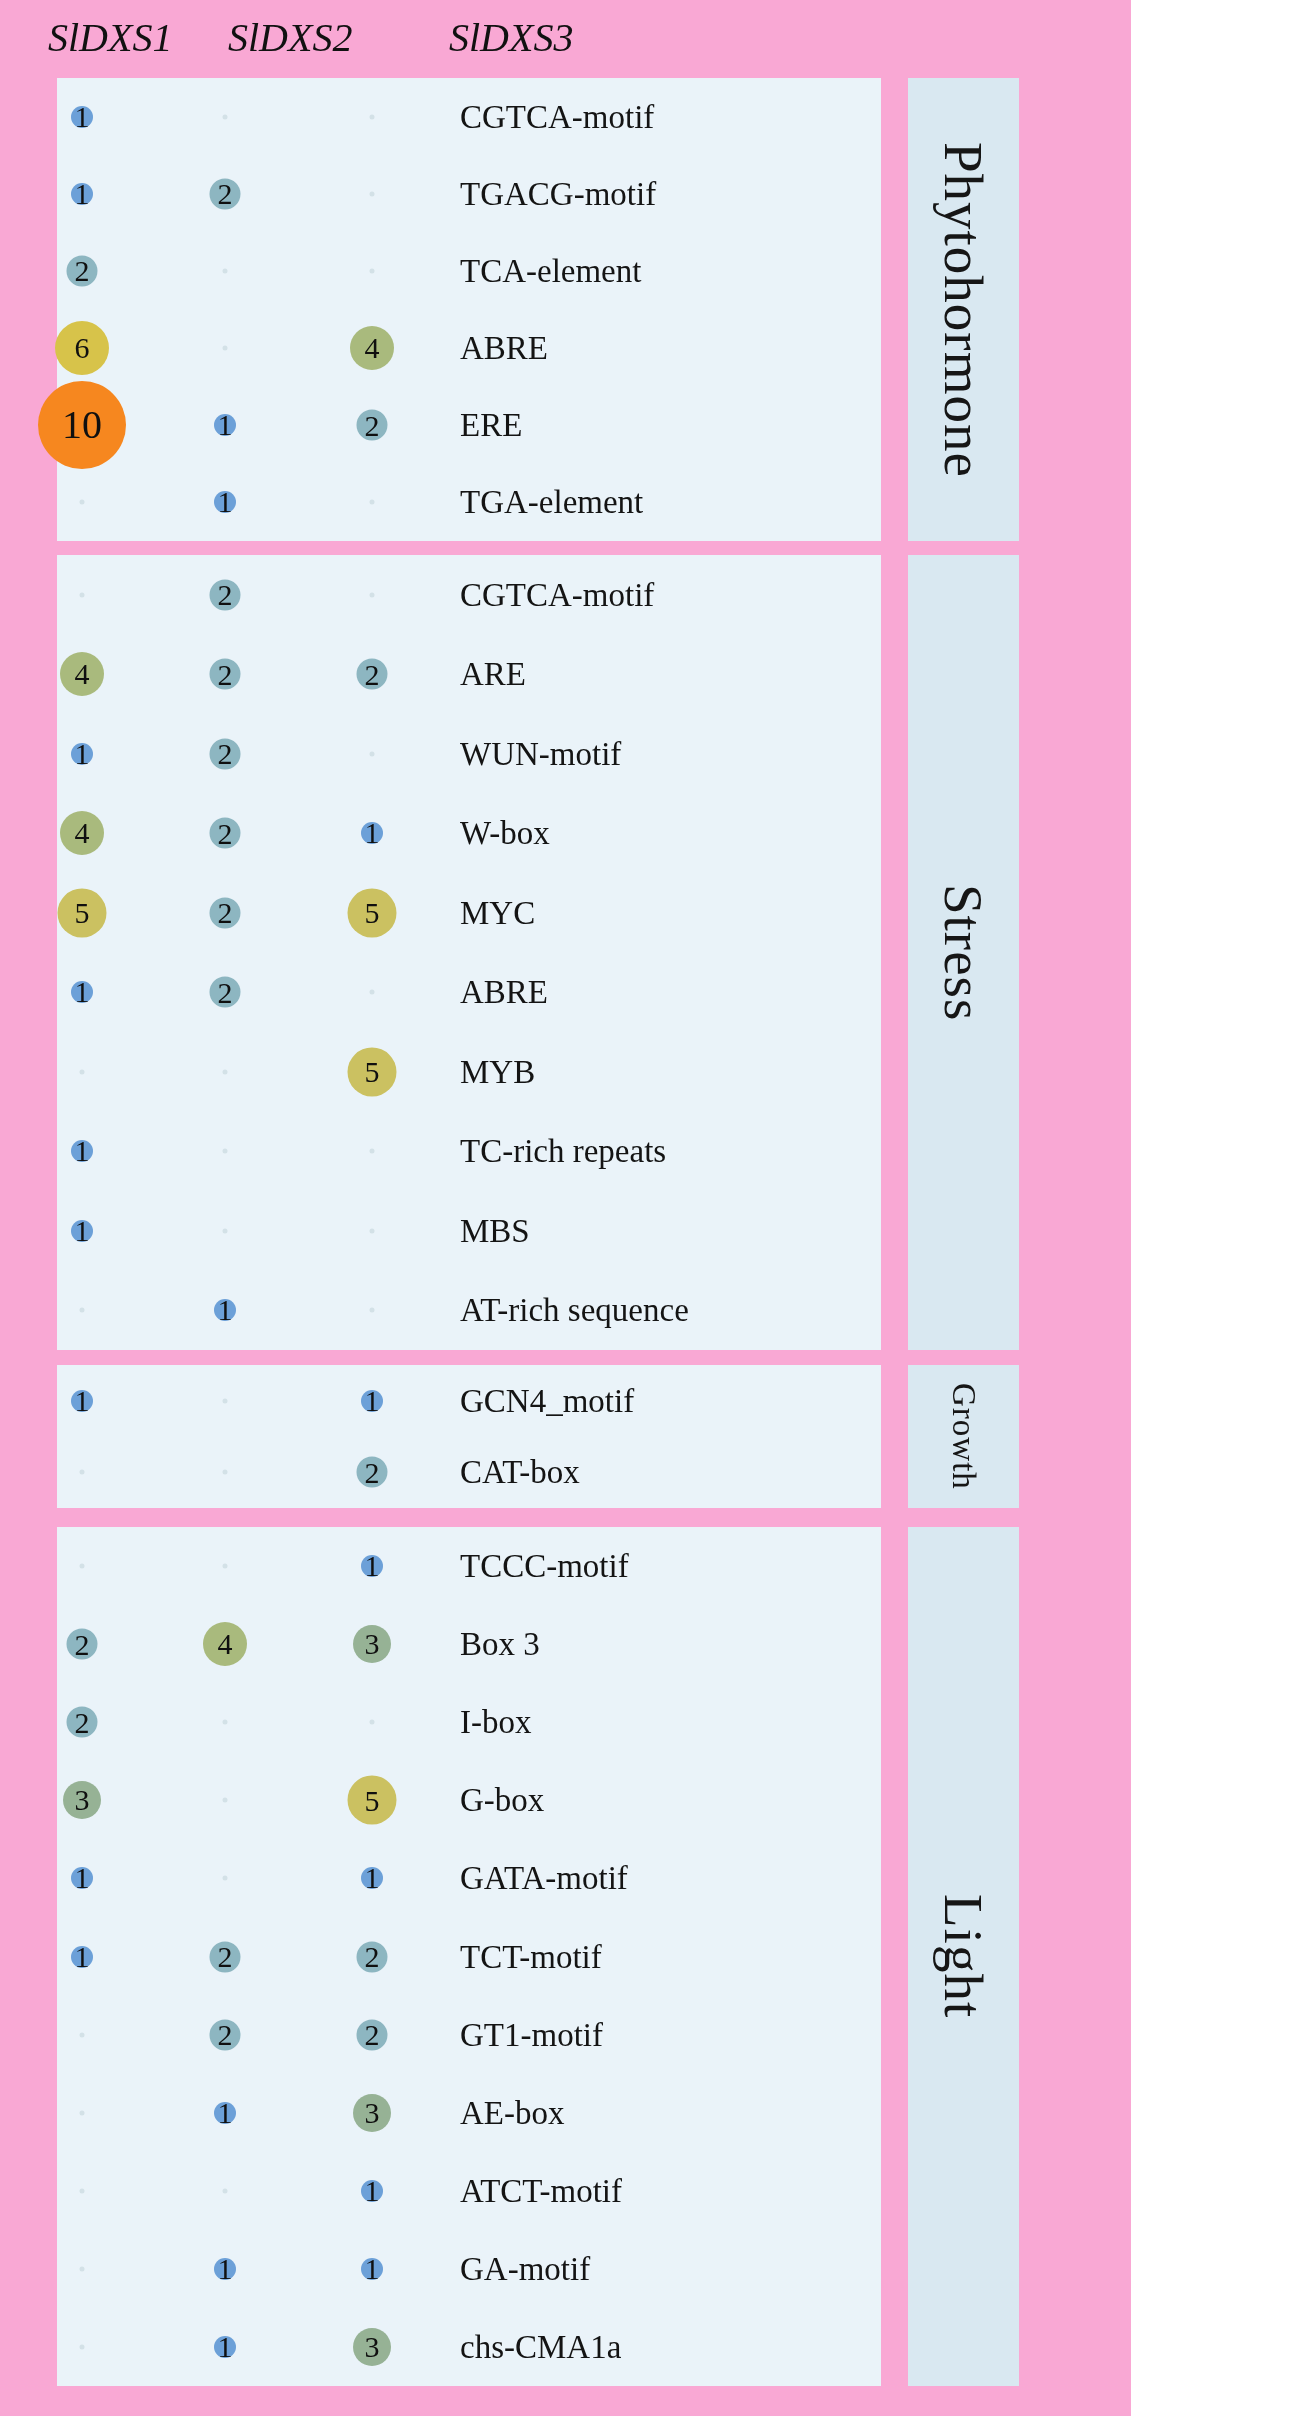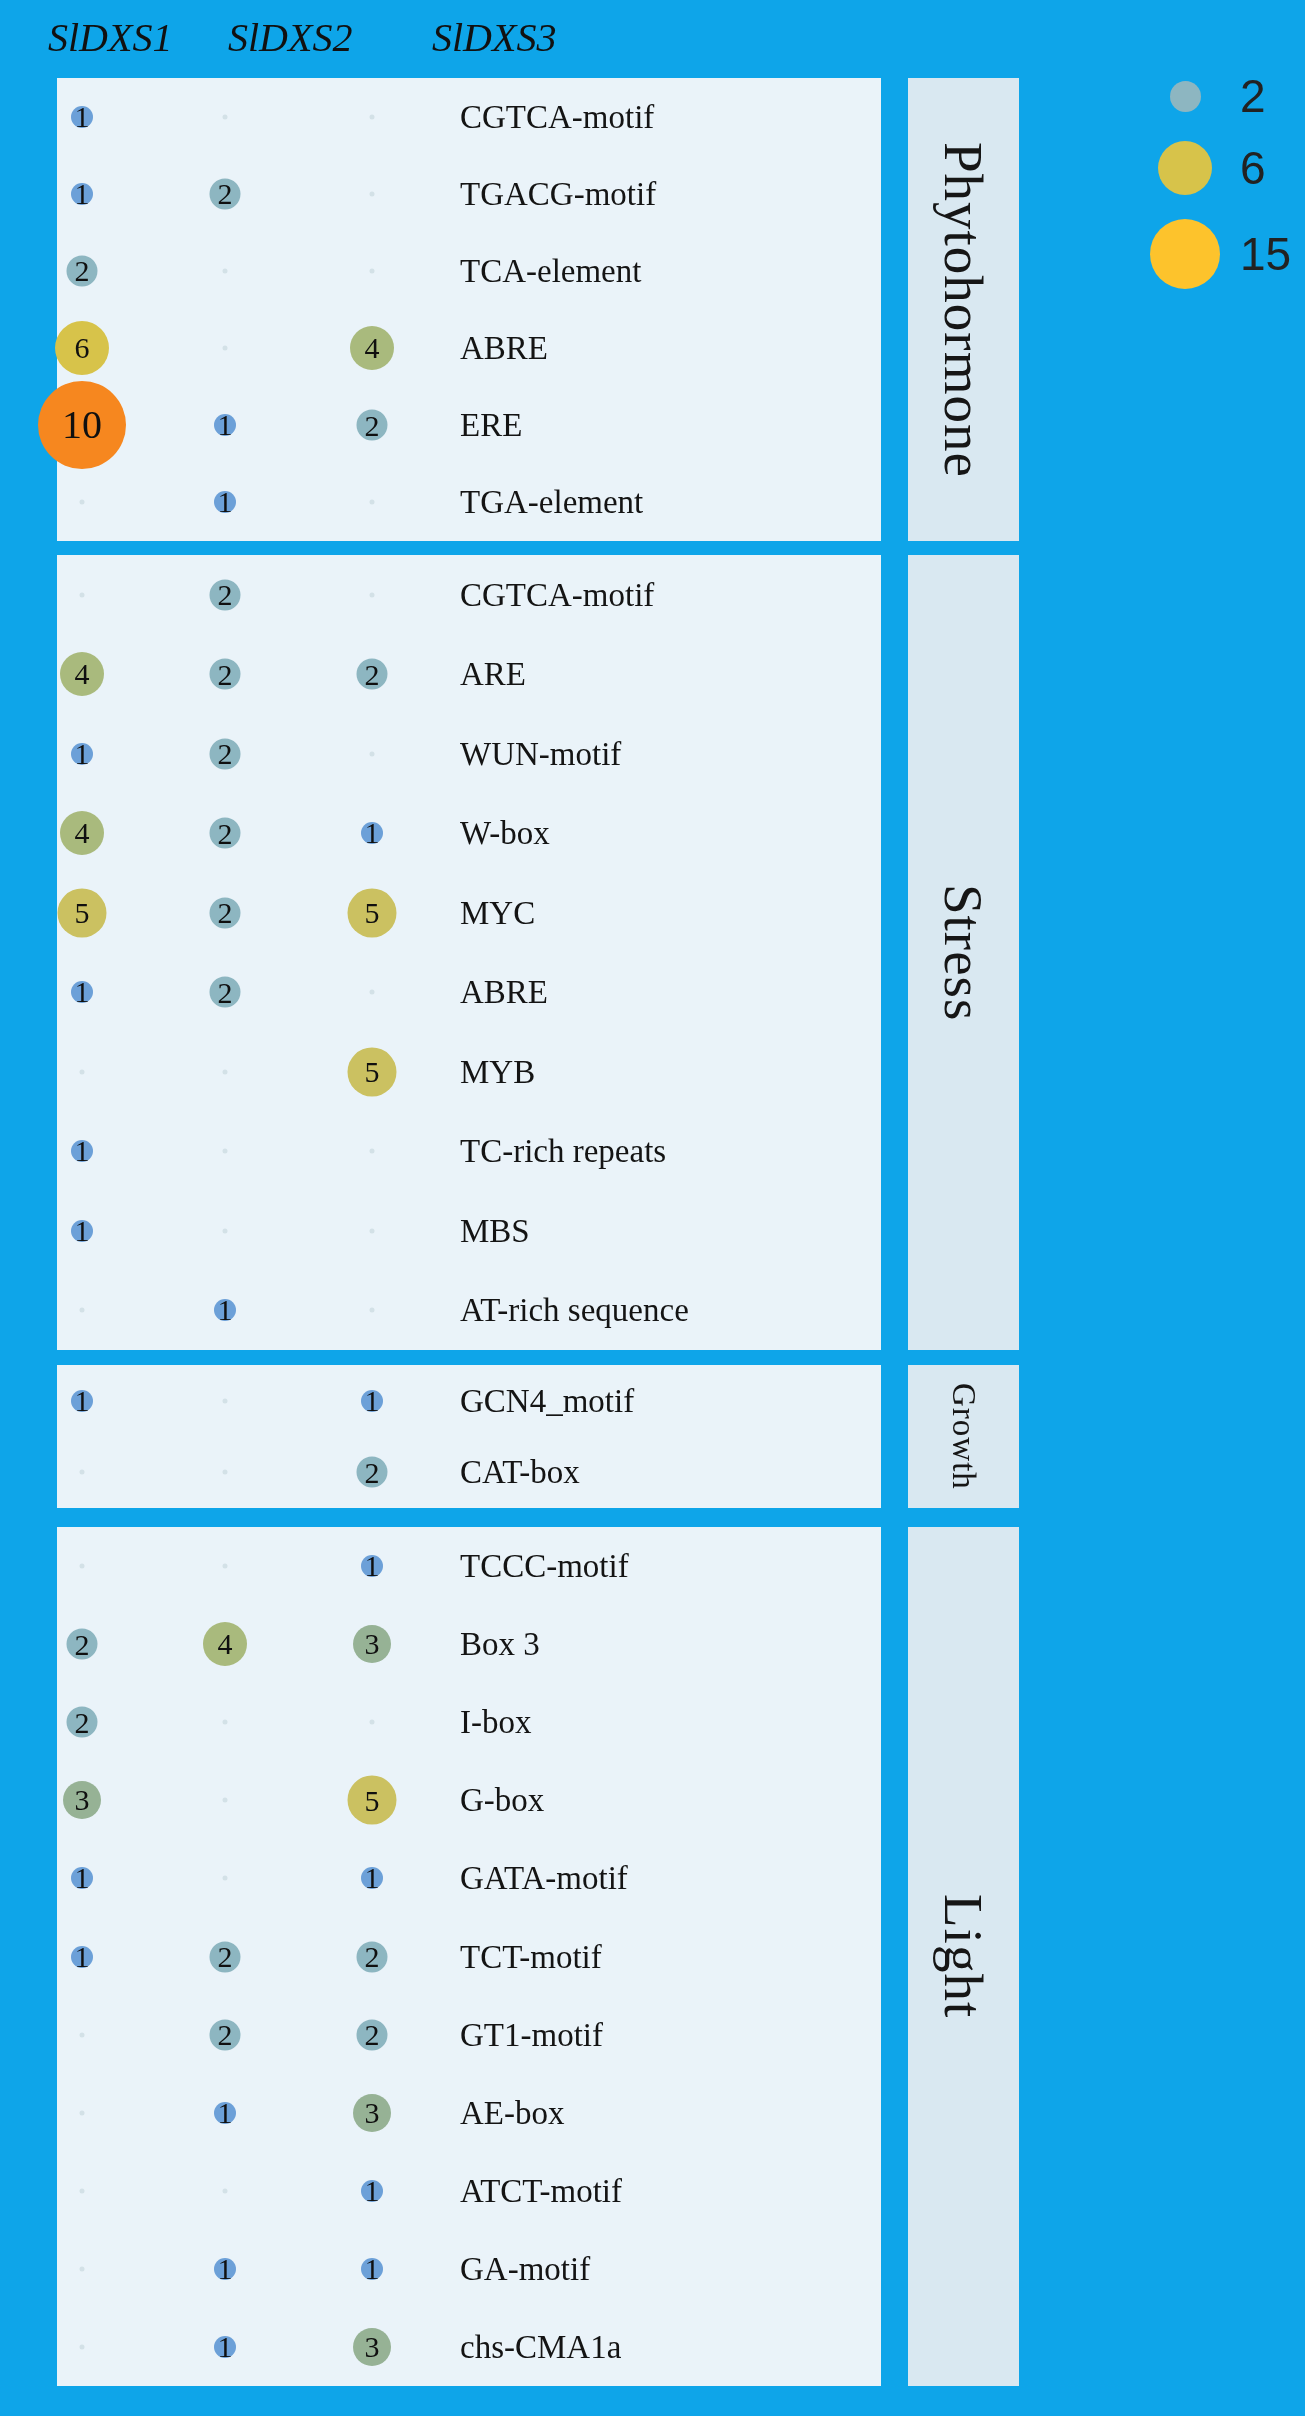--- a/index.html
+++ b/index.html
@@ -1,16 +1,16 @@
 <!DOCTYPE html>
 <html><head>
 <meta charset="utf-8">
 <style>
   html,body{margin:0;padding:0;background:#ffffff;}
-  .canvas{position:relative;width:1305px;height:2416px;background:#0ea5e9;overflow:hidden;
+  .canvas{position:relative;width:1131px;height:2416px;background:#f9a8d4;overflow:hidden;
           font-family:"Liberation Serif", serif;}
   .col-h{position:absolute;top:14px;font-size:40px;font-style:italic;color:#111;
          font-family:"Liberation Serif", serif;white-space:nowrap;}
   .panel{position:absolute;left:57px;width:824px;background:#EAF3F9;
          display:flex;flex-direction:column;}
   .row{flex:1;position:relative;}
   .cell{position:absolute;top:50%;transform:translate(-50%,-50%);}
   .bubble{border-radius:50%;display:flex;align-items:center;justify-content:center;}
   .bubble span{color:#101010;line-height:1;font-family:"Liberation Serif", serif;}
   .empty-dot{width:5px;height:5px;border-radius:50%;background:#D3E1E7;}
@@ -27,21 +27,21 @@
   .legend-label{font-family:"Liberation Sans", sans-serif;font-size:46px;color:#222;}
 </style>
 </head>
 <body>
 
 <div class="canvas">
 
   <div>
     <span class="col-h" style="left:48px">SlDXS1</span>
     <span class="col-h" style="left:228px">SlDXS2</span>
-    <span class="col-h" style="left:432px">SlDXS3</span>
+    <span class="col-h" style="left:449px">SlDXS3</span>
   </div>
 
   <div id="panels">
       <div class="panel" style="top: 78px; height: 463px; background: rgb(234, 243, 249);">
         <div class="row">
           <div class="cell" style="left: 25px;">
             <div class="bubble" style="width: 22px; height: 22px; background: rgb(108, 160, 216);">
               <span style="font-size: 30px;">1</span>
             </div>
           </div>

